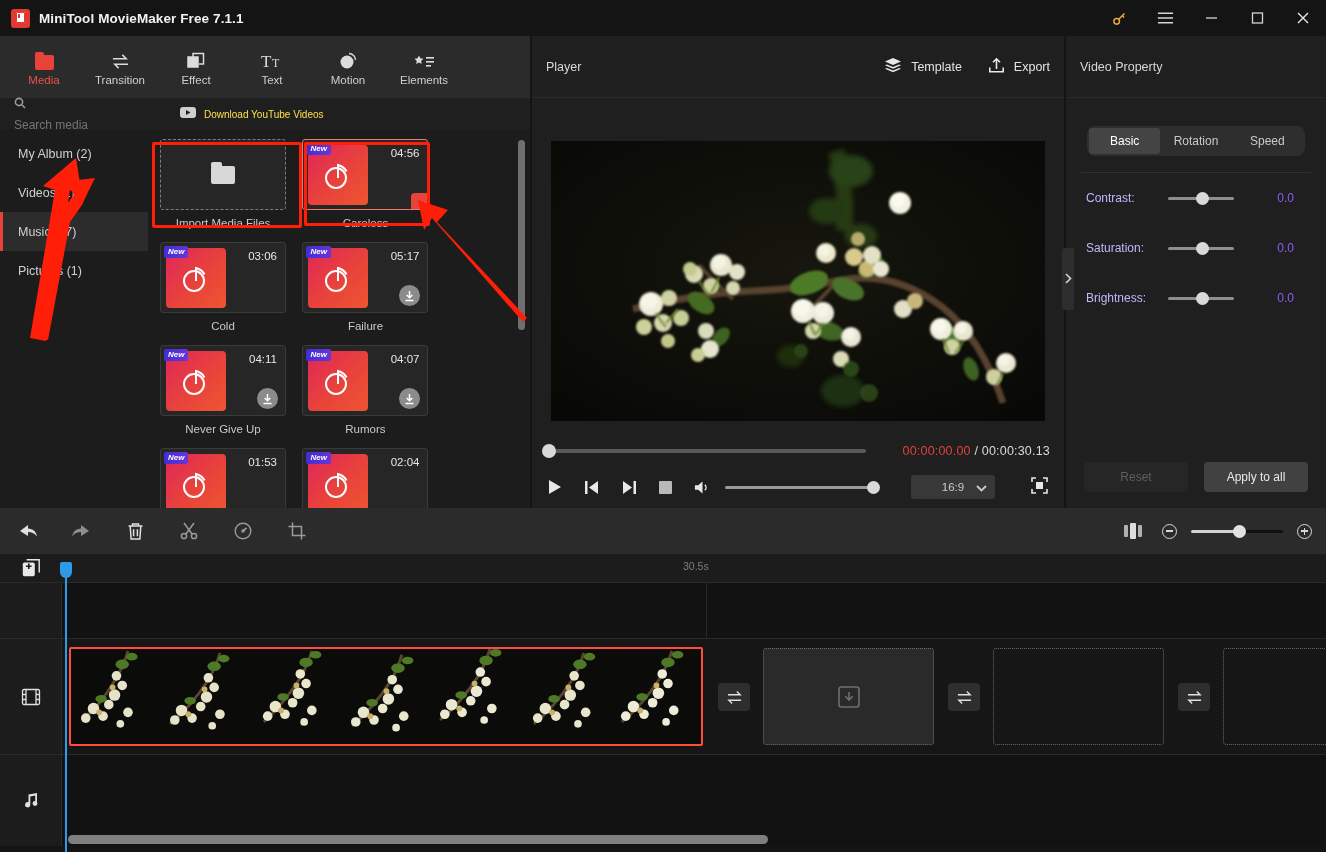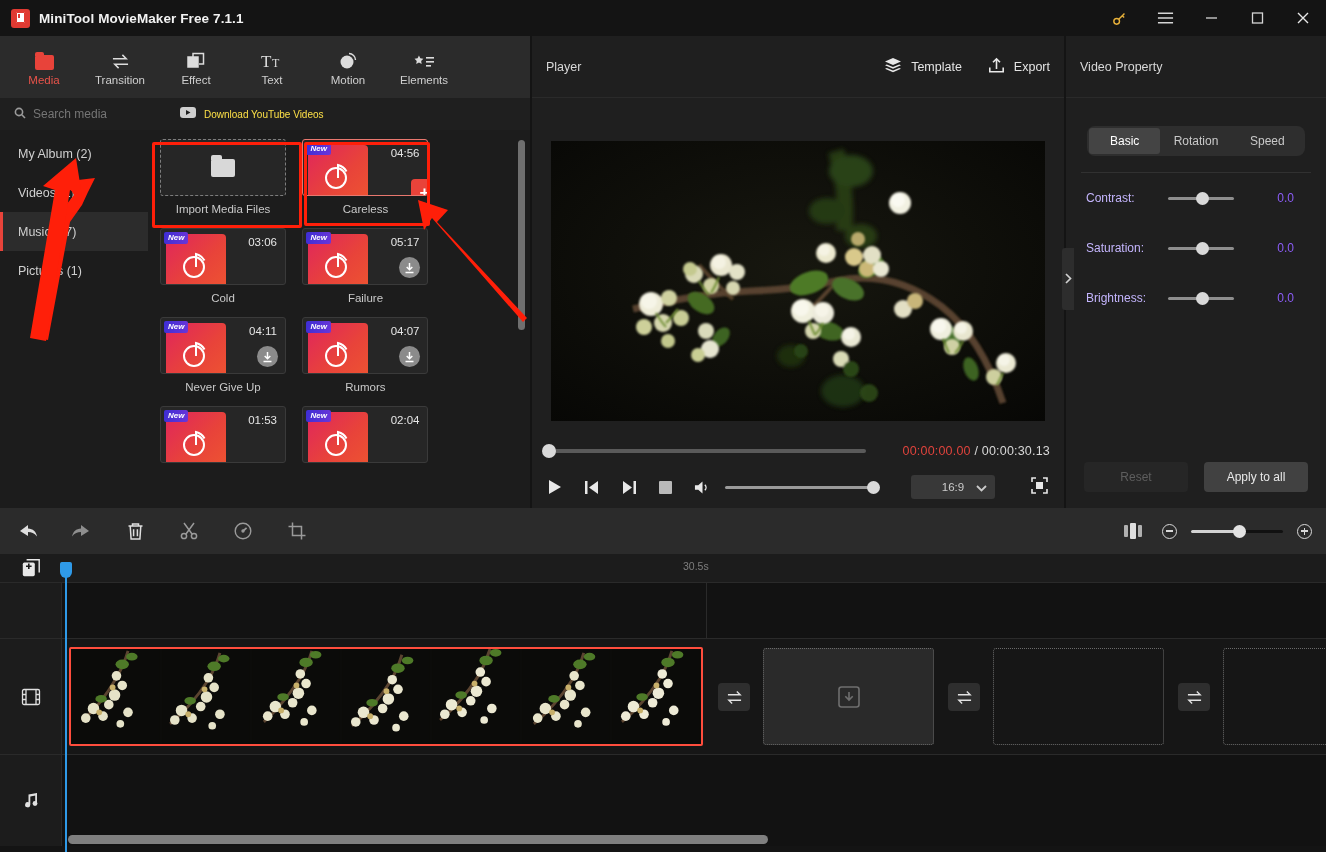--- a/index.html
+++ b/index.html
@@ -50,21 +50,21 @@
   .ribbon-item .lb { font-size:11.5px; color:#cfcfcf; }
   .ribbon-item.active .lb { color:#e8534a; }
   .folder-ic { width:19px; height:15px; background:#e8433a; border-radius:2px; position:relative; }
   .folder-ic:before{ content:""; position:absolute; left:0; top:-3px; width:9px; height:4px; background:#e8433a; border-radius:2px 2px 0 0;}
 
   
   .media-subhead {
     position:absolute; left:0; top:98px; width:530px; height:32px;
     background:#1f1f1f; display:flex; align-items:center;
   }
-  .search-wrap { display:flex; align-items:flex-start; gap:7px; margin-left:14px; width:140px; }
+  .search-wrap { display:flex; align-items:flex-start; gap:7px; margin-left:14px; width:140px;flex-direction:column; }
   .search-ic { font-size:10px; color:#9a9a9a; }
   .search-input {
     background:transparent; border:none; outline:none; color:#9a9a9a; font-size:12px;
     font-family:"Liberation Sans", sans-serif; width:110px;
   }
   .yt-btn { display:flex; align-items:center; gap:8px; margin-left:26px; cursor:pointer; }
   .yt-lb { font-size:10px; color:#fde047; }
 
   
   .cats {
@@ -81,21 +81,21 @@
   }
 
   
   .media-panel {
     position:absolute; left:148px; top:130px; width:382px; height:378px;
     background:#1c1c1c; overflow:hidden;
   }
   .grid { position:absolute; left:12px; top:9px; width:352px; }
   .cell { width:126px; display:inline-block; margin:0 12px 13px 0; vertical-align:top; }
   .thumb {
-    width:126px; height:57px; background:#262626; border:1px solid #3a3a3a;
+    width:126px; height:71px; background:#262626; border:1px solid #3a3a3a;
     border-radius:3px; position:relative; overflow:hidden;
   }
   .thumb.import { border:1px dashed #7d7d7d; background:#262626; display:flex; align-items:center; justify-content:center; }
   .import-folder { width:24px; height:18px; background:#d8d8d8; border-radius:2px; position:relative; }
   .import-folder:before{ content:""; position:absolute; left:0; top:-4px; width:11px; height:5px; background:#d8d8d8; border-radius:2px 2px 0 0;}
   .music-art {
     position:absolute; left:5px; top:5px; width:60px; height:60px; border-radius:4px;
     background:linear-gradient(135deg,#e0265c 0%,#e8433a 55%,#ee5531 100%);
   }
   .note {

